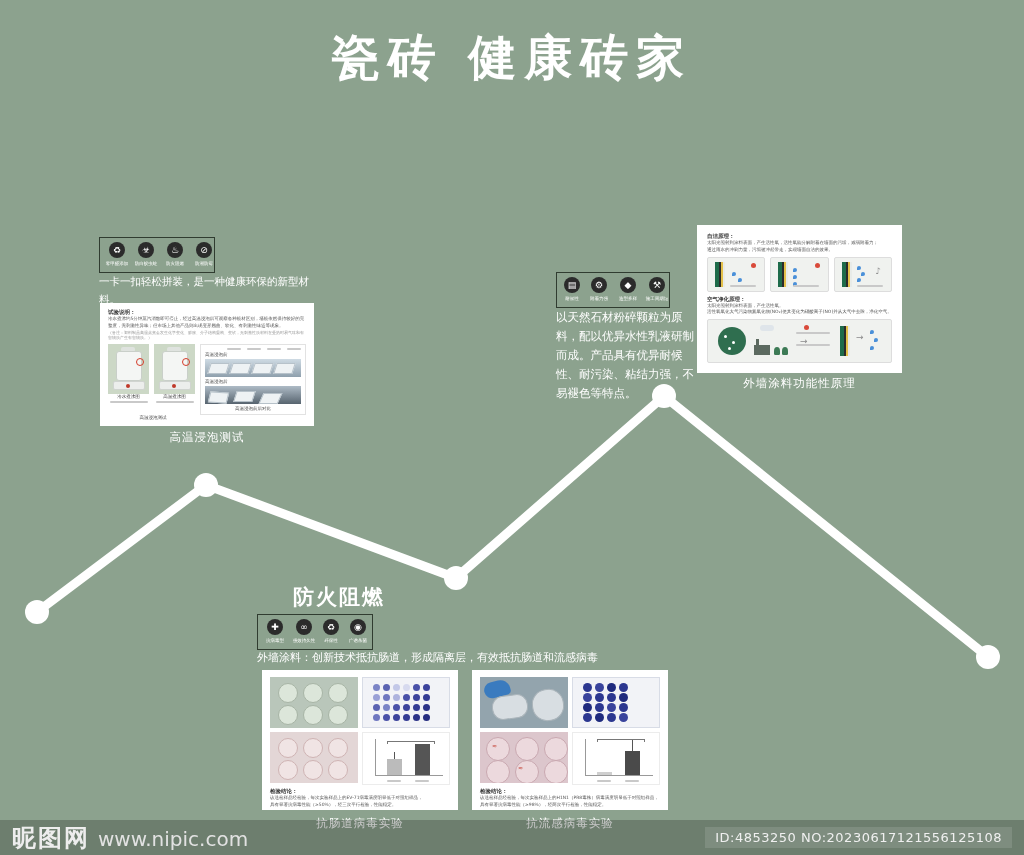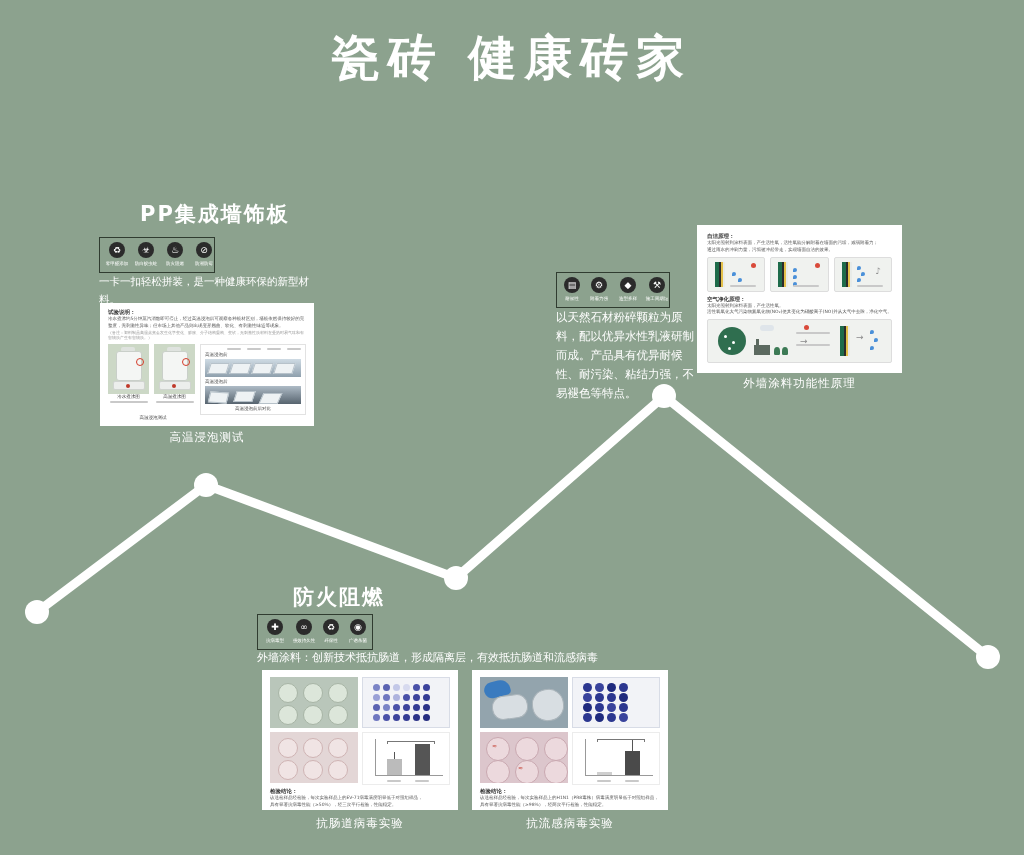--- a/index.html
+++ b/index.html
@@ -109,21 +109,20 @@
     <polyline points="37,612 206,485 456,578 664,396 988,657" fill="none" stroke="#ffffff" stroke-width="9"></polyline>
     <circle cx="37" cy="612" r="12" fill="#ffffff"></circle>
     <circle cx="206" cy="485" r="12" fill="#ffffff"></circle>
     <circle cx="456" cy="578" r="12" fill="#ffffff"></circle>
     <circle cx="664" cy="396" r="12" fill="#ffffff"></circle>
     <circle cx="988" cy="657" r="12" fill="#ffffff"></circle>
   </svg>
 
   <div class="poster-title">瓷砖 健康砖家</div>
 
-  <div class="sec-title" style="left:140px;top:200px;">PP集成墙饰板</div>
 
   <div class="icon-box" style="left:99px;top:237px;width:102px;">
     <div class="icon-item">
       <div class="icon-circle">♻</div>
       <div class="icon-label">零甲醛添加</div>
     </div>
     <div class="icon-item">
       <div class="icon-circle">☣</div>
       <div class="icon-label">防白蚁虫蛀</div>
     </div>
@@ -436,14 +435,21 @@
       </div>
     </div>
     <div class="av-conc">
       <div class="t-title">检验结论：</div>
       <div class="t-line">该送检样品经检验，每次实验样品上的H1N1（PR8毒株）病毒滴度明显低于对照组样品，</div>
       <div class="t-line">具有显著抗病毒性能（≥98%），经两次平行检验，性能稳定。</div>
     </div>
   </div>
   <div class="card-caption" style="left:472px;top:816px;width:196px;">抗流感病毒实验</div>
 
+  <div class="footer">
+    <div class="brand">
+      <span class="brand-name">昵图网</span>
+      <span class="brand-url">www.nipic.com</span>
+    </div>
+    <div class="id-box">ID:4853250 NO:20230617121556125108</div>
+  </div>
 
 </div>
 
 </body></html>

